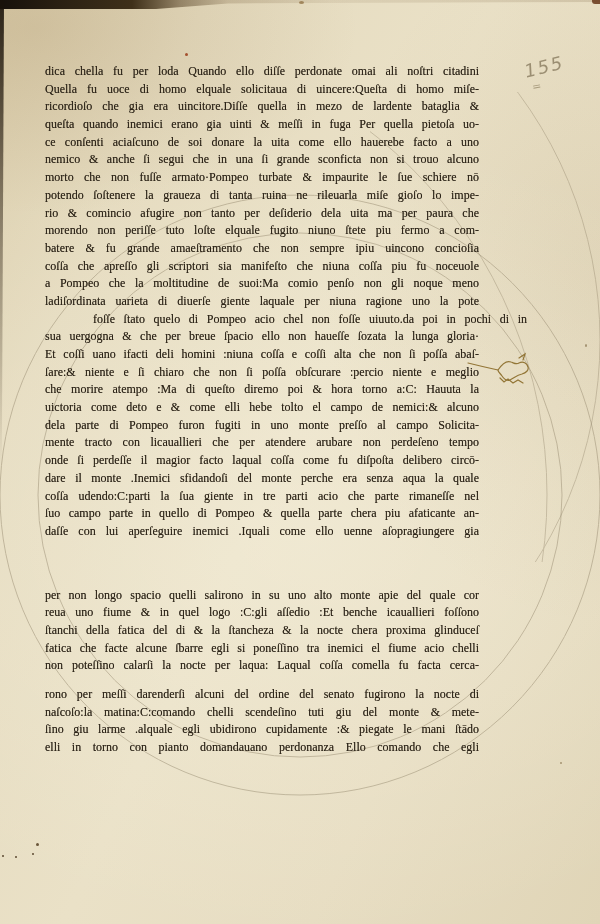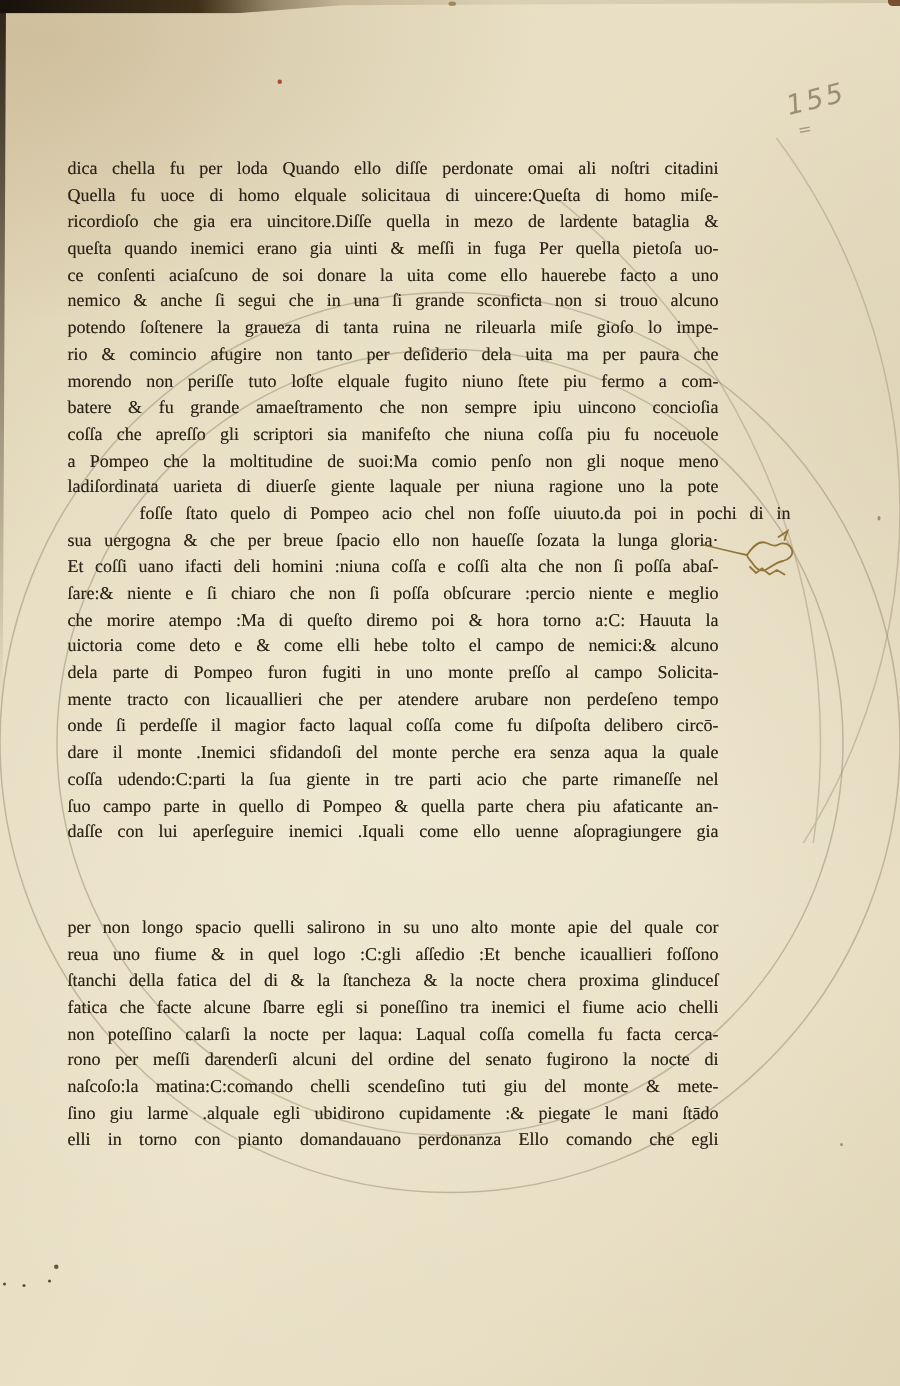--- a/index.html
+++ b/index.html
@@ -67,26 +67,27 @@
       <circle cx="300" cy="495" r="262"></circle>
     </g>
     <g fill="none" stroke="#93866c" stroke-width="1" opacity="0.4" clip-path="url(#neClip)">
       <circle cx="85" cy="495" r="462"></circle>
       <circle cx="186" cy="340" r="414"></circle>
     </g>
   </svg>
 
   <div class="textblock">
 
-  <div class="tline" style="word-spacing: 6.73177px; margin-top: 41px;">dica chella fu per loda Quando ello diſſe perdonate omai ali noſtri citadini</div>
+  <div class="tline" style="word-spacing: 6.73177px;">dica chella fu per loda Quando ello diſſe perdonate omai ali noſtri citadini</div>
       <div class="tline" style="word-spacing: 7.00994px;">Quella fu uoce di homo elquale solicitaua di uincere:Queſta di homo miſe-</div>
       <div class="tline" style="word-spacing: 6.92188px;">ricordioſo che gia era uincitore.Diſſe quella in mezo de lardente bataglia &amp;</div>
       <div class="tline" style="word-spacing: 5.57091px;">queſta quando inemici erano gia uinti &amp; meſſi in fuga Per quella pietoſa uo-</div>
       <div class="tline" style="word-spacing: 6.19111px;">ce conſenti aciaſcuno de soi donare la uita come ello hauerebe facto a uno</div>
       <div class="tline" style="word-spacing: 5.57812px;">nemico &amp; anche ſi segui che in una ſi grande sconficta non si trouo alcuno</div>
+      <div class="tline" style="word-spacing: 7.37358px;">morto che non fuſſe armato·Pompeo turbate &amp; impaurite le ſue schiere nō</div>
       <div class="tline" style="word-spacing: 6.6224px;">potendo ſoſtenere la graueza di tanta ruina ne rileuarla miſe gioſo lo impe-</div>
       <div class="tline" style="word-spacing: 6.34375px;">rio &amp; comincio afugire non tanto per deſiderio dela uita ma per paura che</div>
       <div class="tline" style="word-spacing: 6.78516px;">morendo non periſſe tuto loſte elquale fugito niuno ſtete piu fermo a com-</div>
       <div class="tline" style="word-spacing: 8.07969px;">batere &amp; fu grande amaeſtramento che non sempre ipiu uincono concioſia</div>
       <div class="tline" style="word-spacing: 6.45443px;">coſſa che apreſſo gli scriptori sia manifeſto che niuna coſſa piu fu noceuole</div>
       <div class="tline" style="word-spacing: 6.5599px;">a Pompeo che la moltitudine de suoi:Ma comio penſo non gli noque meno</div>
       <div class="tline" style="word-spacing: 6.89062px;">ladiſordinata uarieta di diuerſe giente laquale per niuna ragione uno la pote</div>
       <div class="tline" style="word-spacing: 5.59933px; margin-left: 48px;">foſſe ſtato quelo di Pompeo acio chel non foſſe uiuuto.da poi in pochi di in</div>
       <div class="tline" style="word-spacing: 5.4375px;">sua uergogna &amp; che per breue ſpacio ello non haueſſe ſozata la lunga gloria·</div>
       <div class="tline" style="word-spacing: 4.69583px;">Et coſſi uano ifacti deli homini :niuna coſſa e coſſi alta che non ſi poſſa abaſ-</div>
@@ -98,21 +99,21 @@
       <div class="tline" style="word-spacing: 6.01172px;">onde ſi perdeſſe il magior facto laqual coſſa come fu diſpoſta delibero circō-</div>
       <div class="tline" style="word-spacing: 6.48438px;">dare il monte .Inemici sfidandoſi del monte perche era senza aqua la quale</div>
       <div class="tline" style="word-spacing: 7.1224px;">coſſa udendo:C:parti la ſua giente in tre parti acio che parte rimaneſſe nel</div>
       <div class="tline" style="word-spacing: 5.36899px;">ſuo campo parte in quello di Pompeo &amp; quella parte chera piu afaticante an-</div>
       <div class="tline" style="word-spacing: 7.04844px;">daſſe con lui aperſeguire inemici .Iquali come ello uenne aſopragiungere gia</div>
       <div class="tline" style="word-spacing: 5.19643px; margin-top: 46px;">per non longo spacio quelli salirono in su uno alto monte apie del quale cor</div>
       <div class="tline" style="word-spacing: 6.67448px;">reua uno fiume &amp; in quel logo :C:gli aſſedio :Et benche icauallieri foſſono</div>
       <div class="tline" style="word-spacing: 5.42188px;">ſtanchi della fatica del di &amp; la ſtancheza &amp; la nocte chera proxima glinduceſ</div>
       <div class="tline" style="word-spacing: 5.0649px;">fatica che facte alcune ſbarre egli si poneſſino tra inemici el fiume acio chelli</div>
       <div class="tline" style="word-spacing: 5.90365px;">non poteſſino calarſi la nocte per laqua: Laqual coſſa comella fu facta cerca-</div>
-      <div class="tline" style="word-spacing: 6.84245px;">rono per meſſi darenderſi alcuni del ordine del senato fugirono la nocte di</div>
+      <div class="tline" style="word-spacing: 6.84245px; margin-top: 11px;">rono per meſſi darenderſi alcuni del ordine del senato fugirono la nocte di</div>
       <div class="tline" style="word-spacing: 8.63889px;">naſcoſo:la matina:C:comando chelli scendeſino tuti giu del monte &amp; mete-</div>
       <div class="tline" style="word-spacing: 6.55398px;">ſino giu larme .alquale egli ubidirono cupidamente :&amp; piegate le mani ſtādo</div>
       <div class="tline" style="word-spacing: 8.54375px;">elli in torno con pianto domandauano perdonanza Ello comando che egli</div>
     </div>
 
   <div class="folio">155</div>
   <div class="folio-mark">=</div>
 
   <svg class="doodle" width="600" height="924" viewBox="0 0 600 924">
     <g fill="none" stroke="#8a6b28" stroke-width="1.2" opacity="0.9" stroke-linecap="round">

